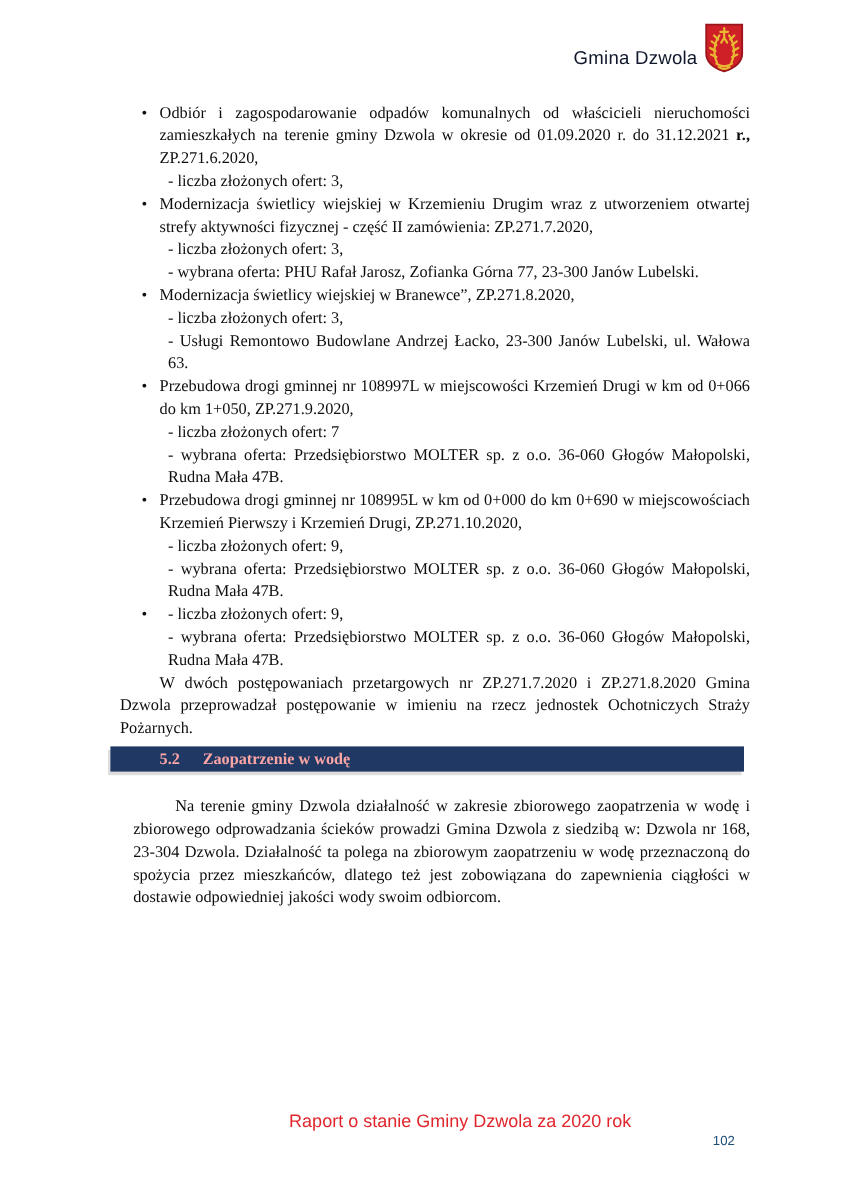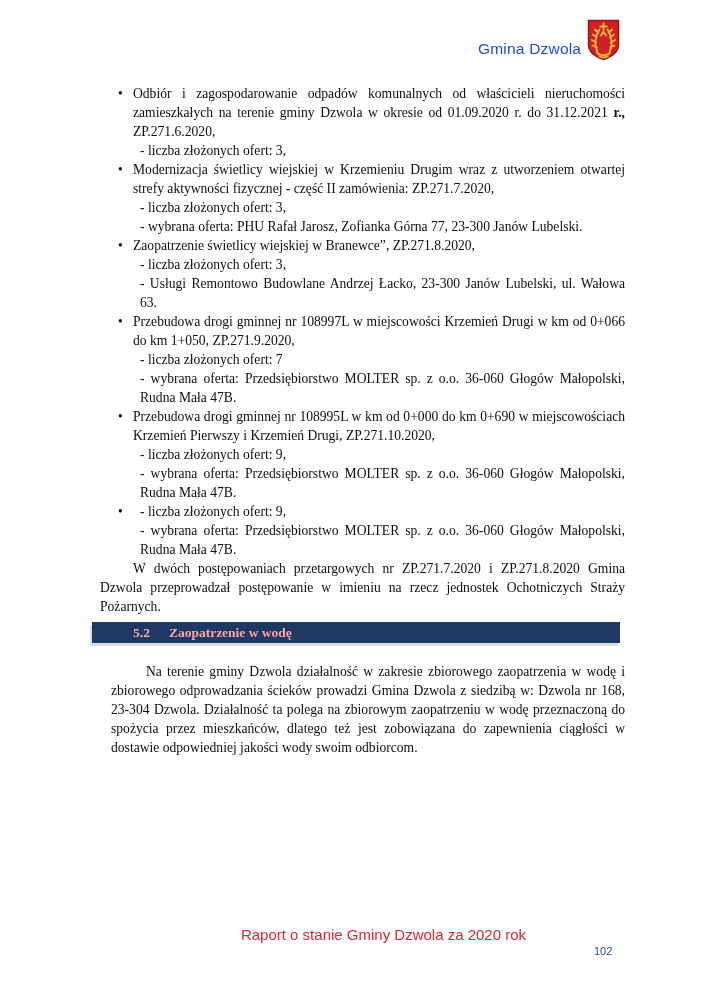--- a/index.html
+++ b/index.html
@@ -8,21 +8,21 @@
     width:707px;height:1000px;
     background:#ffffff;
     font-family:"Liberation Serif", serif;
     color:#0d0d0d;
     overflow:hidden;
   }
   
   .header-title{
     position:absolute;top:40px;left:478px;
     font-family:"Liberation Sans", sans-serif;
-    font-size:15.5px;color:#1d4ed8;letter-spacing:.2px;
+    font-size:15.5px;color:#0f172a;letter-spacing:.2px;
   }
   .crest{position:absolute;top:19px;left:587px;width:33px;height:42px;}
   
   .content{
     position:absolute;left:100px;top:84px;width:525px;
     font-size:13.6px;line-height:19px;text-align:justify;
   }
   ul.tenders{margin:0;padding:0 0 0 33px;list-style:none;}
   ul.tenders li{position:relative;margin:0;padding:0;}
   ul.tenders li::before{
@@ -94,21 +94,21 @@
         <li>
           <p class="main"><span>Odbiór i zagospodarowanie odpadów komunalnych od właścicieli nieruchomości zamieszkałych na terenie gminy Dzwola w okresie od 01.09.2020 r. do 31.12.2021 </span><span class="b">r.,</span><span> ZP.271.6.2020,</span></p>
           <p class="detail">- liczba złożonych ofert: 3,</p>
         </li>
         <li>
           <p class="main"><span>Modernizacja świetlicy wiejskiej w Krzemieniu Drugim wraz z utworzeniem otwartej strefy aktywności fizycznej - część II zamówienia: ZP.271.7.2020,</span></p>
           <p class="detail">- liczba złożonych ofert: 3,</p>
           <p class="detail">- wybrana oferta: PHU Rafał Jarosz, Zofianka Górna 77, 23-300 Janów Lubelski.</p>
         </li>
         <li>
-          <p class="main"><span>Zaopatrzenie  świetlicy wiejskiej w Branewce”, ZP.271.8.2020,</span></p>
+          <p class="main"><span>Modernizacja  świetlicy wiejskiej w Branewce”, ZP.271.8.2020,</span></p>
           <p class="detail">- liczba złożonych ofert: 3,</p>
           <p class="detail">- Usługi Remontowo Budowlane Andrzej Łacko, 23-300 Janów Lubelski, ul. Wałowa 63.</p>
         </li>
         <li>
           <p class="main"><span>Przebudowa drogi gminnej nr 108997L w miejscowości Krzemień Drugi w km od 0+066 do km 1+050, ZP.271.9.2020,</span></p>
           <p class="detail">- liczba złożonych ofert: 7</p>
           <p class="detail">- wybrana oferta: Przedsiębiorstwo MOLTER sp. z o.o.  36-060 Głogów Małopolski, Rudna Mała 47B.</p>
         </li>
         <li>
           <p class="main"><span>Przebudowa drogi gminnej nr 108995L w km od 0+000 do km 0+690 w miejscowościach Krzemień Pierwszy i Krzemień Drugi, ZP.271.10.2020,</span></p>

